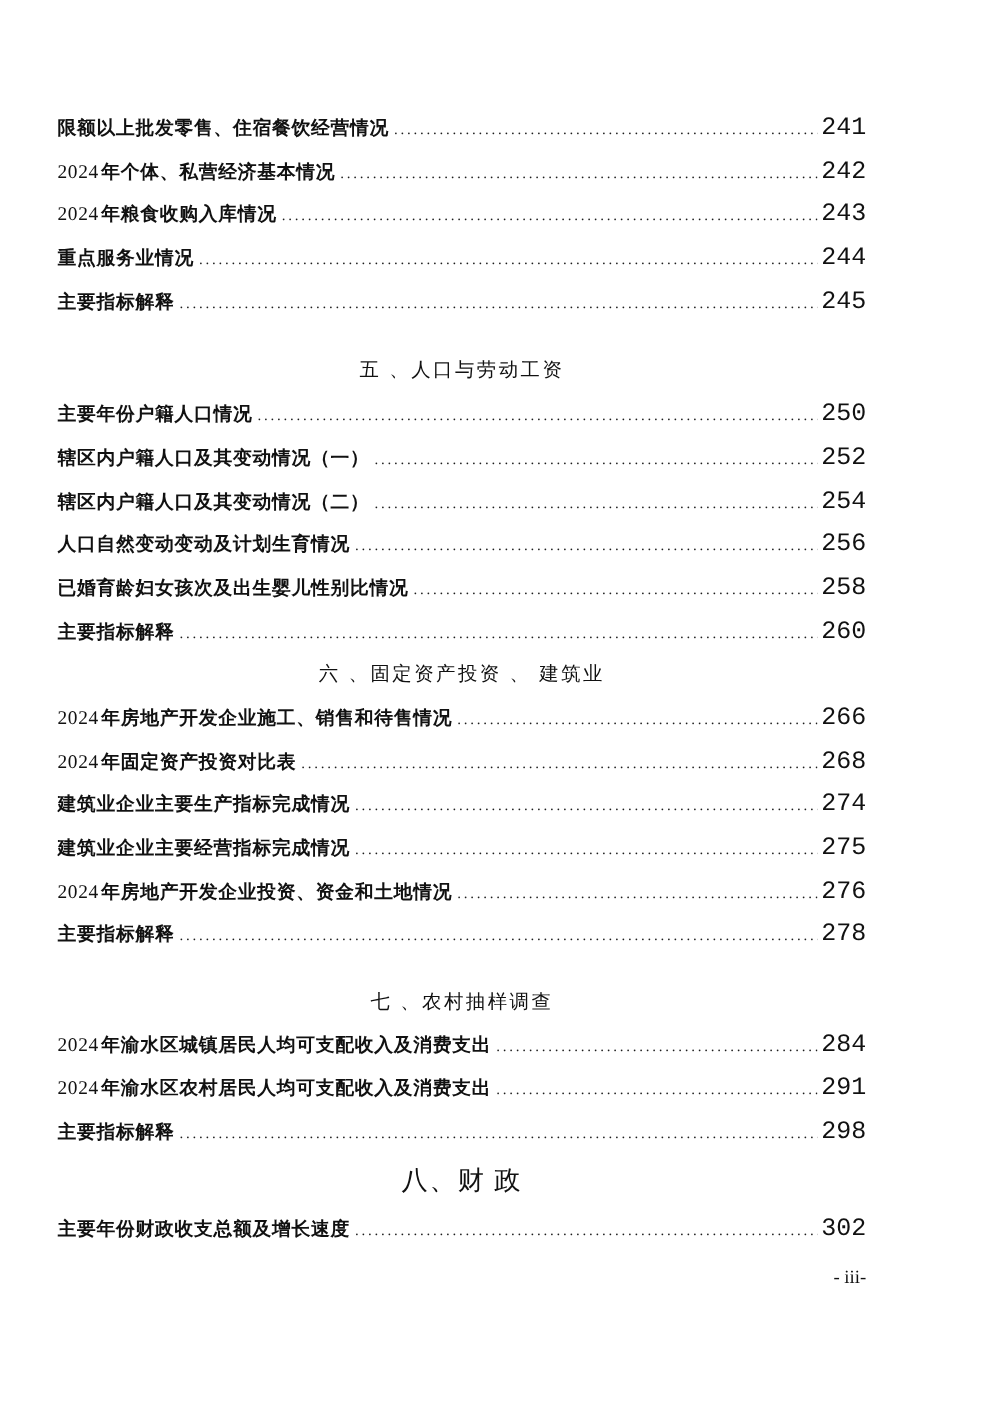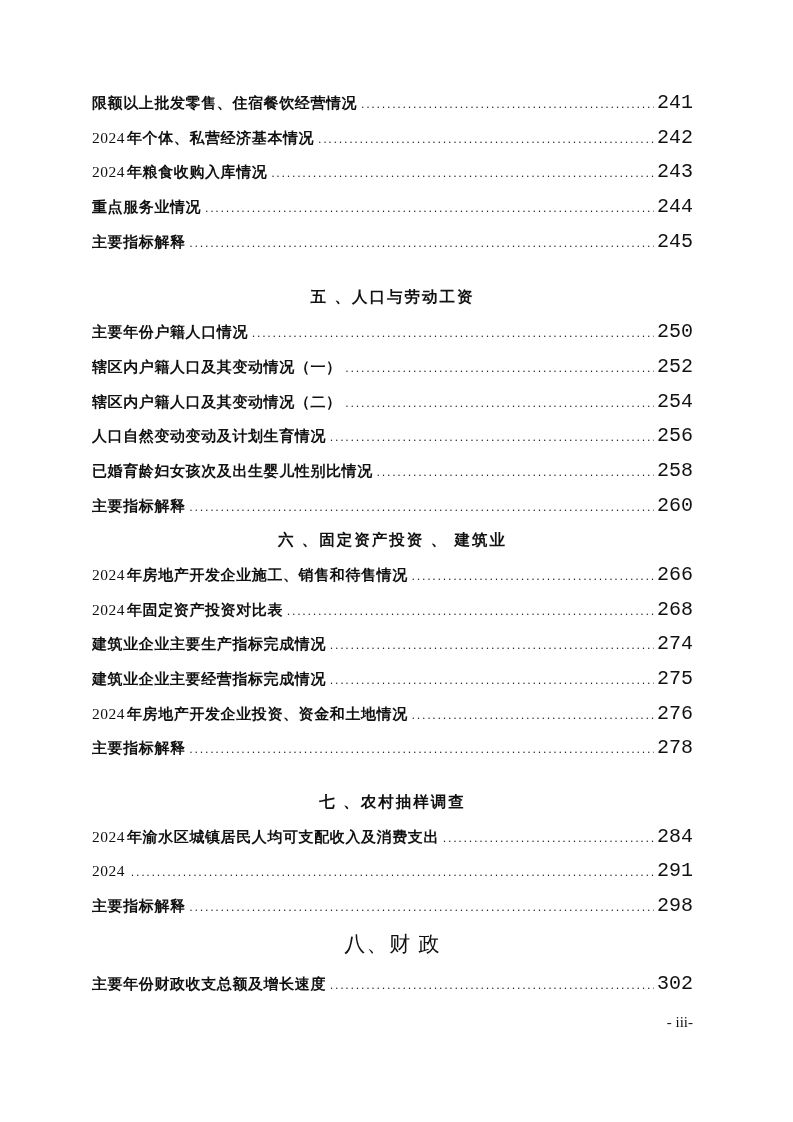--- a/index.html
+++ b/index.html
@@ -10,21 +10,21 @@
   .page {
     position: relative;
     width: 793px;
     height: 1122px;
     background: #ffffff;
     color: #111;
     font-family: "Liberation Sans", "DejaVu Sans", sans-serif;
     overflow: hidden;
   }
   .content {
-    padding: 86px 100px 0 92px;
+    padding: 86px 100px 0 46px;
   }
   .entry {
     display: flex;
     align-items: baseline;
     height: 34.7px;
     line-height: 34.7px;
     overflow: hidden;
   }
   .entry-num {
     font-family: "Liberation Serif", "DejaVu Serif", serif;
@@ -59,21 +59,21 @@
     font-weight: 400;
     font-size: 20px;
     min-width: 30px;
     text-align: center;
     white-space: nowrap;
   }
   .section-header {
     height: 34.7px;
     line-height: 34.7px;
     text-align: center;
-    font-weight: 700;
+    font-weight: 400;
     font-size: 15.5px;
     letter-spacing: 2px;
     white-space: nowrap;
   }
   .section-header.large {
     height: 40px;
     line-height: 40px;
     font-weight: 400;
     font-size: 21px;
     letter-spacing: 1.5px;
@@ -208,20 +208,21 @@
 
     <div class="section-header gap-c">七 、农村抽样调查</div>
     <div class="entry">
       <span class="entry-num">2024</span>
       <span class="entry-title">年渝水区城镇居民人均可支配收入及消费支出</span>
       <span class="dots"></span>
       <span class="entry-page">284</span>
     </div>
     <div class="entry">
       <span class="entry-num">2024</span>
+      <span class="entry-title">年渝水区农村居民人均可支配收入及消费支出</span>
       <span class="dots"></span>
       <span class="entry-page">291</span>
     </div>
     <div class="entry">
 
       <span class="entry-title">主要指标解释</span>
       <span class="dots"></span>
       <span class="entry-page">298</span>
     </div>
 

